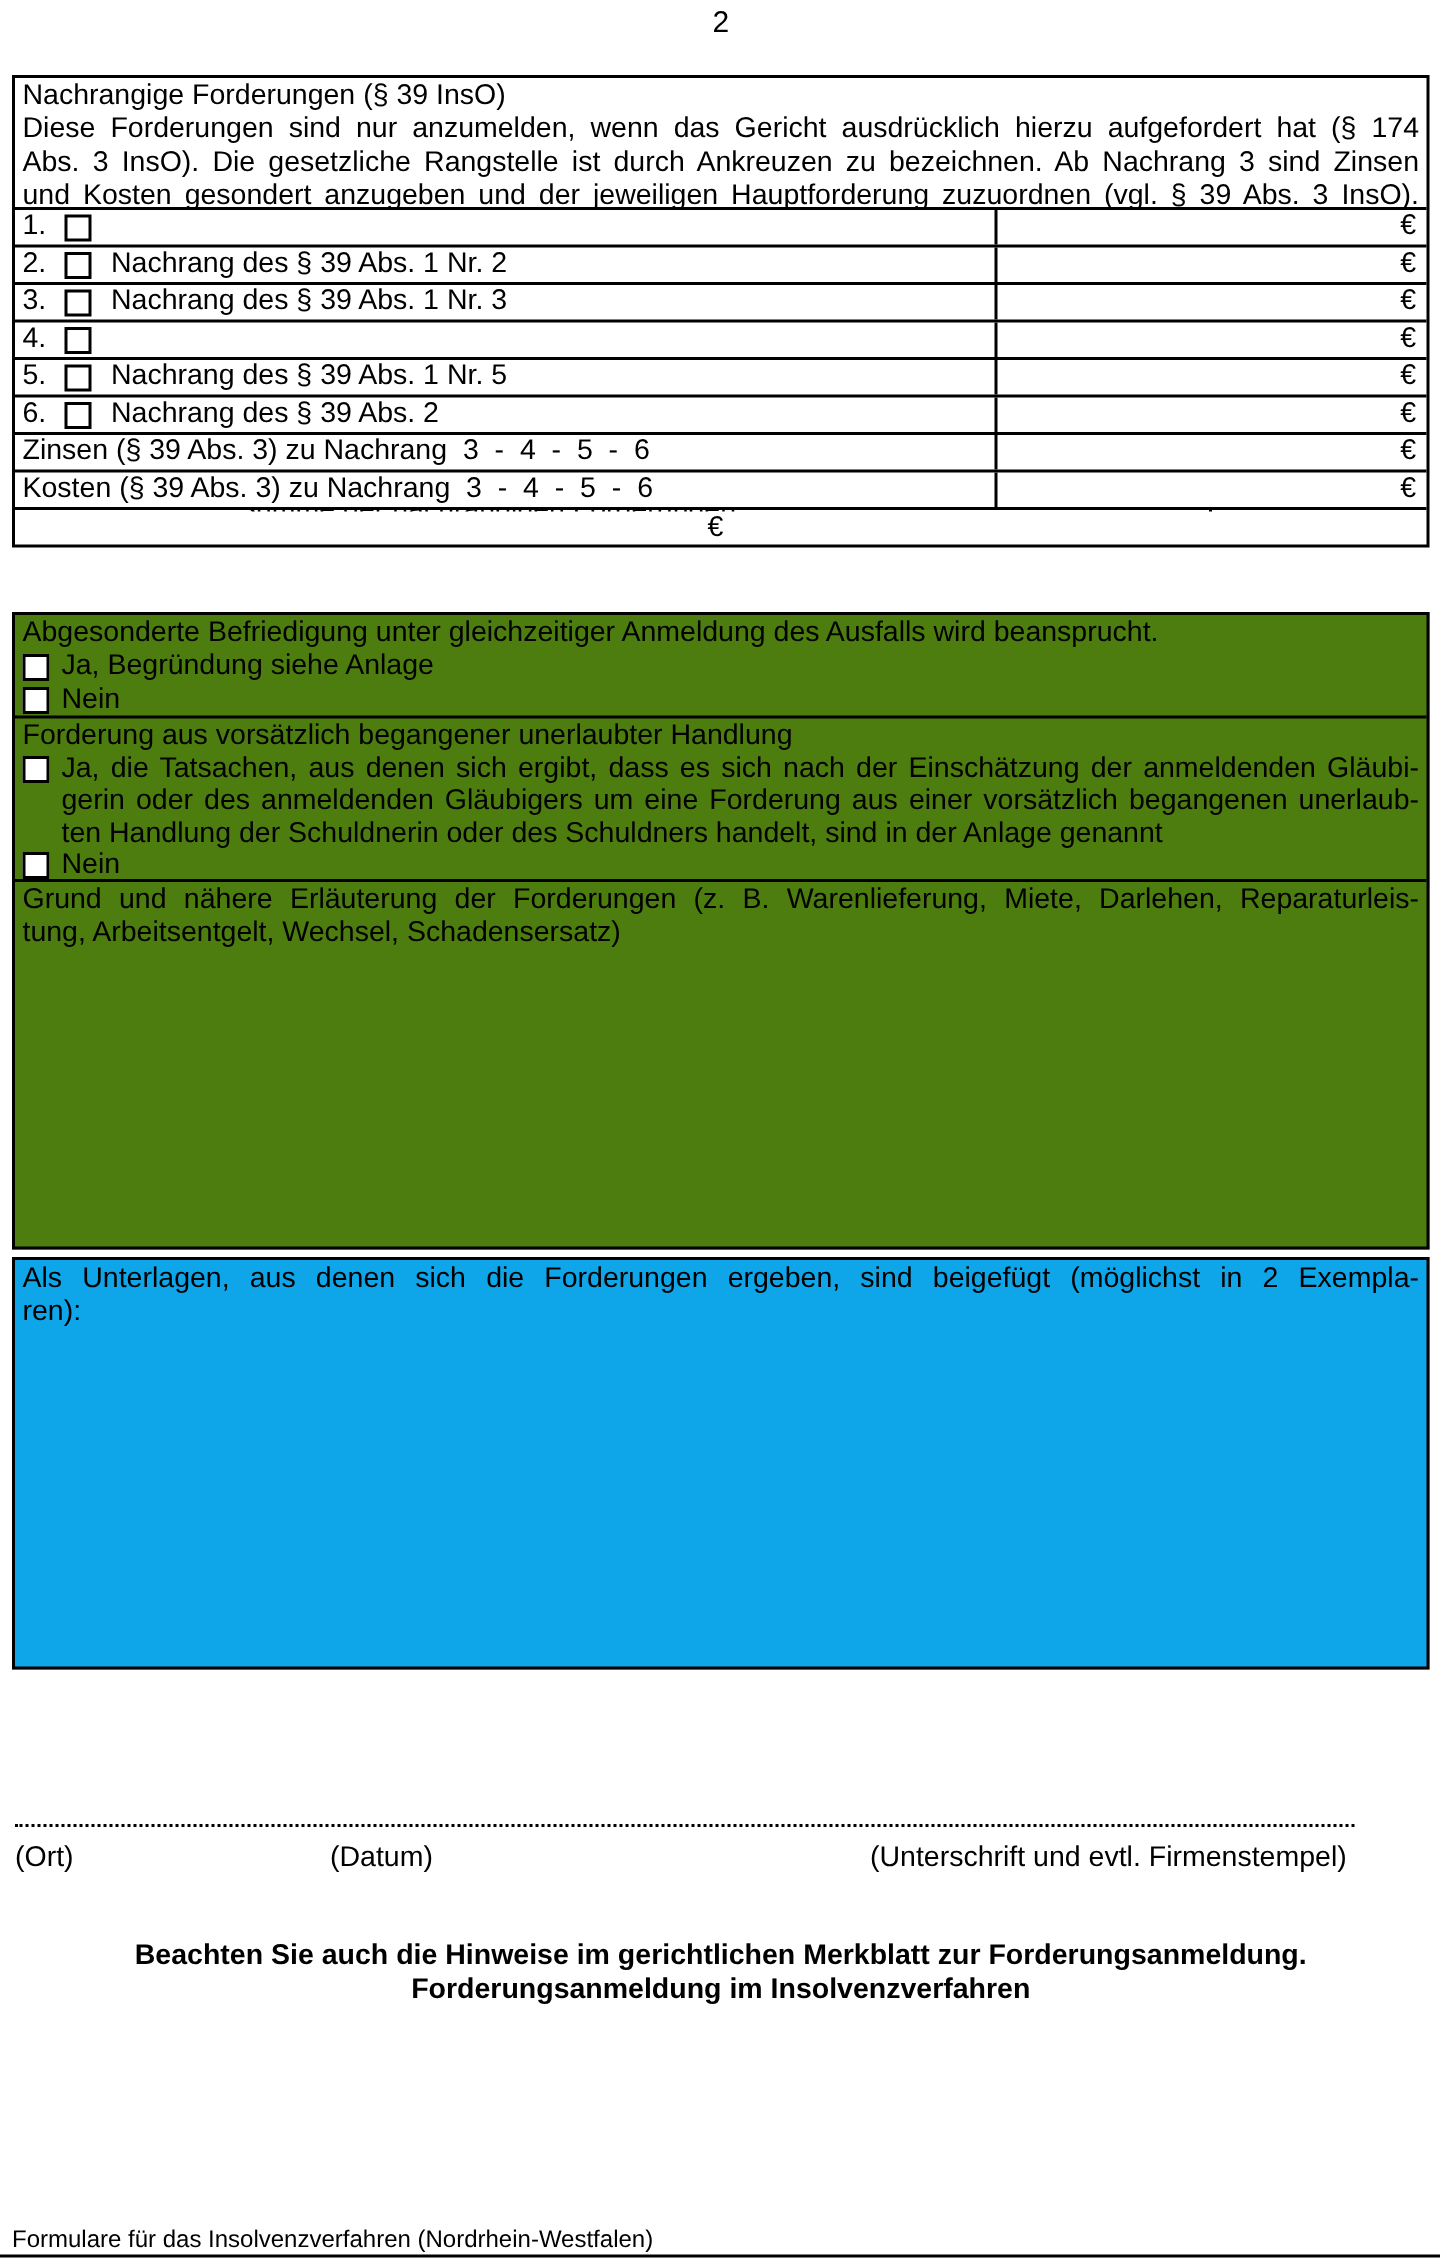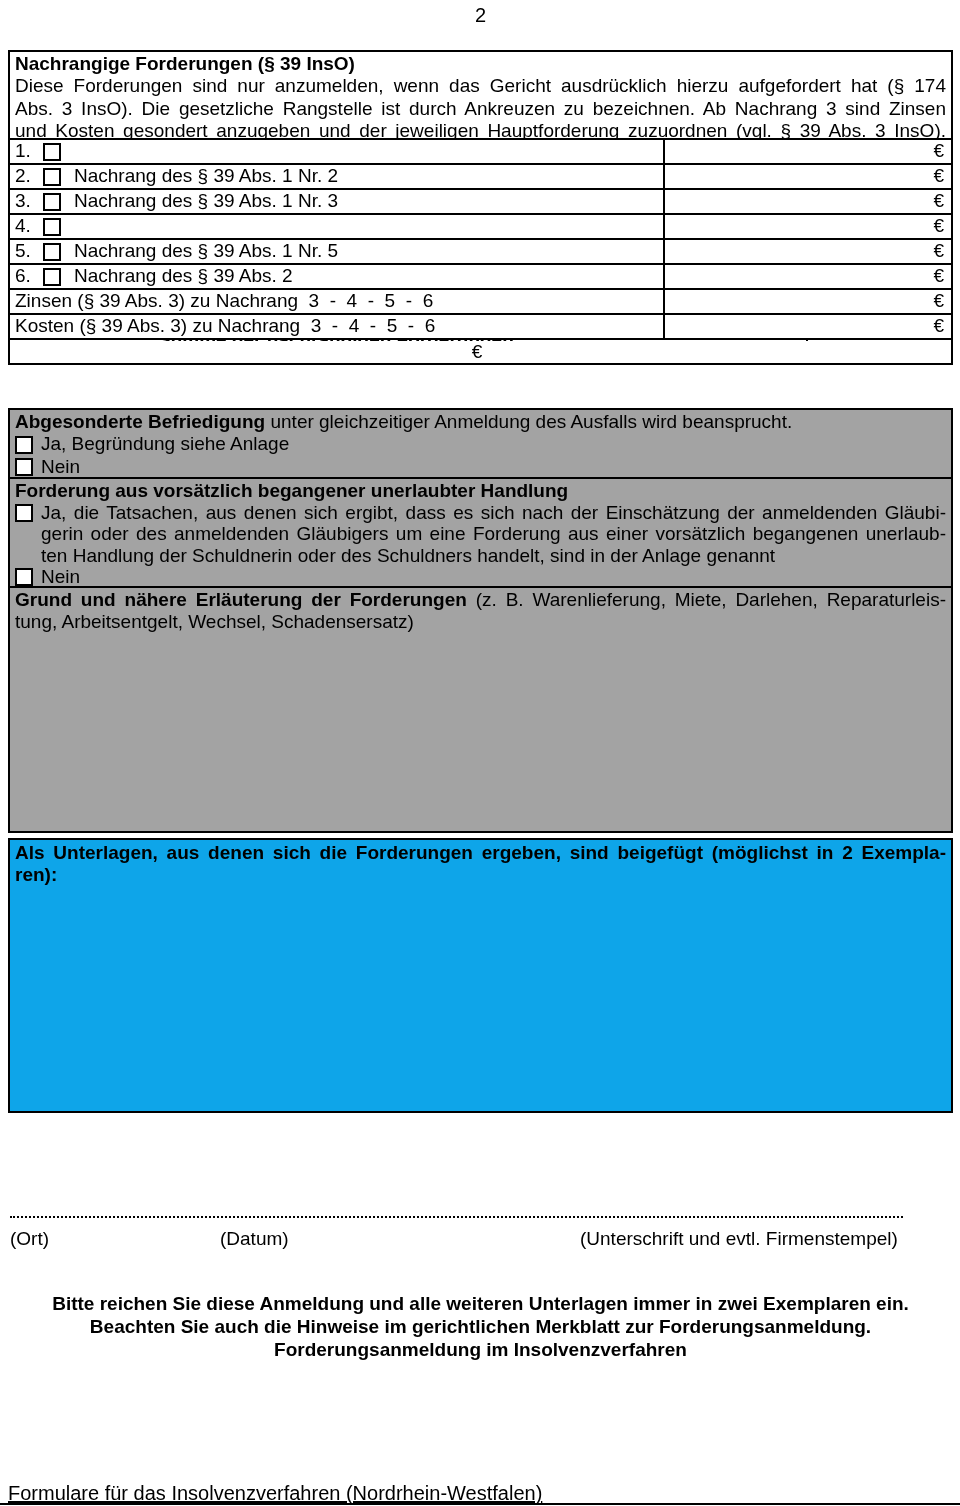--- a/index.html
+++ b/index.html
@@ -3,38 +3,38 @@
 <meta charset="utf-8">
 <style>
   * { margin:0; padding:0; box-sizing:border-box; }
   html,body { background:#ffffff; }
   .page {
     position:relative; width:960px; height:1506px; margin:0 auto;
     background:#ffffff; color:#000;
     font-family:"Liberation Sans","DejaVu Sans",sans-serif;
     font-size:19px; line-height:22.4px; overflow:hidden;
   }
-  .bold { font-weight:bold; }
+  .bold { font-weight:normal; }
   .jline { text-align:justify; text-align-last:justify; }
 
   .pageno { position:absolute; top:4px; left:8px; width:945px; text-align:center; font-size:20px; }
 
   
   .t1 { position:absolute; left:8px; top:50px; width:945px; border:2px solid #000; background:#fff; }
   .t1-head { border-bottom:2px solid #000; padding:1px 5px 2px 5px; height:88px; overflow:hidden; }
   .t1-row { display:flex; align-items:center; height:25px; border-bottom:2px solid #000; }
   .t1-row.last { border-bottom:none; height:23px;flex-direction:column; }
   .cell-label { width:655px; height:100%; display:flex; align-items:center; border-right:2px solid #000; padding-left:5px; overflow:hidden; }
   .cell-amount { flex:1; height:100%; display:flex; align-items:center; justify-content:flex-end; padding-right:7px; }
   .rownum { width:28px; flex:none; }
   .cbx { width:18px; height:18px; border:2px solid #000; background:#fff; flex:none; }
   .t1-row .cbx { margin-right:13px; }
 
   
-  .t2 { position:absolute; left:8px; top:408px; width:945px; height:425px; border:2px solid #000; background:#a3a3a3; display:flex; flex-direction:column; }
+  .t2 { position:absolute; left:8px; top:408px; width:945px; height:425px; border:2px solid #000; background:#4d7c0f; display:flex; flex-direction:column; }
   .sec { padding:1px 5px; overflow:hidden; }
   .secA { height:69px; border-bottom:2px solid #000; }
   .secB { height:109px; border-bottom:2px solid #000; line-height:21.6px; }
   .secC { flex:1; }
   .cb-line { display:flex; align-items:center; }
   .cb-line .cbx { margin-right:8px; }
   .cb-par { display:flex; align-items:flex-start; }
   .cb-par .cbx { margin-right:8px; margin-top:2px; }
   .cb-par .par { flex:1; }
 
@@ -44,21 +44,21 @@
   .sig-line { position:absolute; left:10px; top:1206px; width:893px; height:12px; border-bottom:2px dotted #000; }
   .sig-label { position:absolute; top:1228px; white-space:nowrap; }
   .sig-ort { left:10px; }
   .sig-datum { left:220px; }
   .sig-unterschrift { left:580px;text-align:center; }
 
   
   .notice { position:absolute; left:8px; top:1292px; width:945px; text-align:center; font-weight:bold; line-height:23px; }
 
   
-  .pfooter { position:absolute; left:8px; top:1484px; font-size:20px; line-height:19px;text-decoration:underline; }
+  .pfooter { position:absolute; left:8px; top:1484px; font-size:16px; line-height:19px; }
   .frule { position:absolute; left:0; top:1503px; width:960px; height:2px; background:#000; }
 </style>
 </head>
 <body>
 
 <div class="page">
 
   <div class="pageno">2</div>
 
   <div class="t1">
@@ -207,21 +207,20 @@
     <div class="bold">ren):</div>
     <div style="height:200px;"></div>
   </div>
 
   <div class="sig-line"></div>
   <div class="sig-label sig-ort">(Ort)</div>
   <div class="sig-label sig-datum">(Datum)</div>
   <div class="sig-label sig-unterschrift">(Unterschrift und evtl. Firmenstempel)</div>
 
   <div class="notice">
-    <div>Bitte reichen Sie diese Anmeldung und alle weiteren Unterlagen immer in zwei Exemplaren ein.</div>
     <div>Beachten Sie auch die Hinweise im gerichtlichen Merkblatt zur Forderungsanmeldung.</div>
     <div>Forderungsanmeldung im Insolvenzverfahren</div>
   </div>
 
   <div class="pfooter">Formulare für das Insolvenzverfahren (Nordrhein-Westfalen)</div>
   <div class="frule"></div>
 
 </div>
 
 </body></html>

